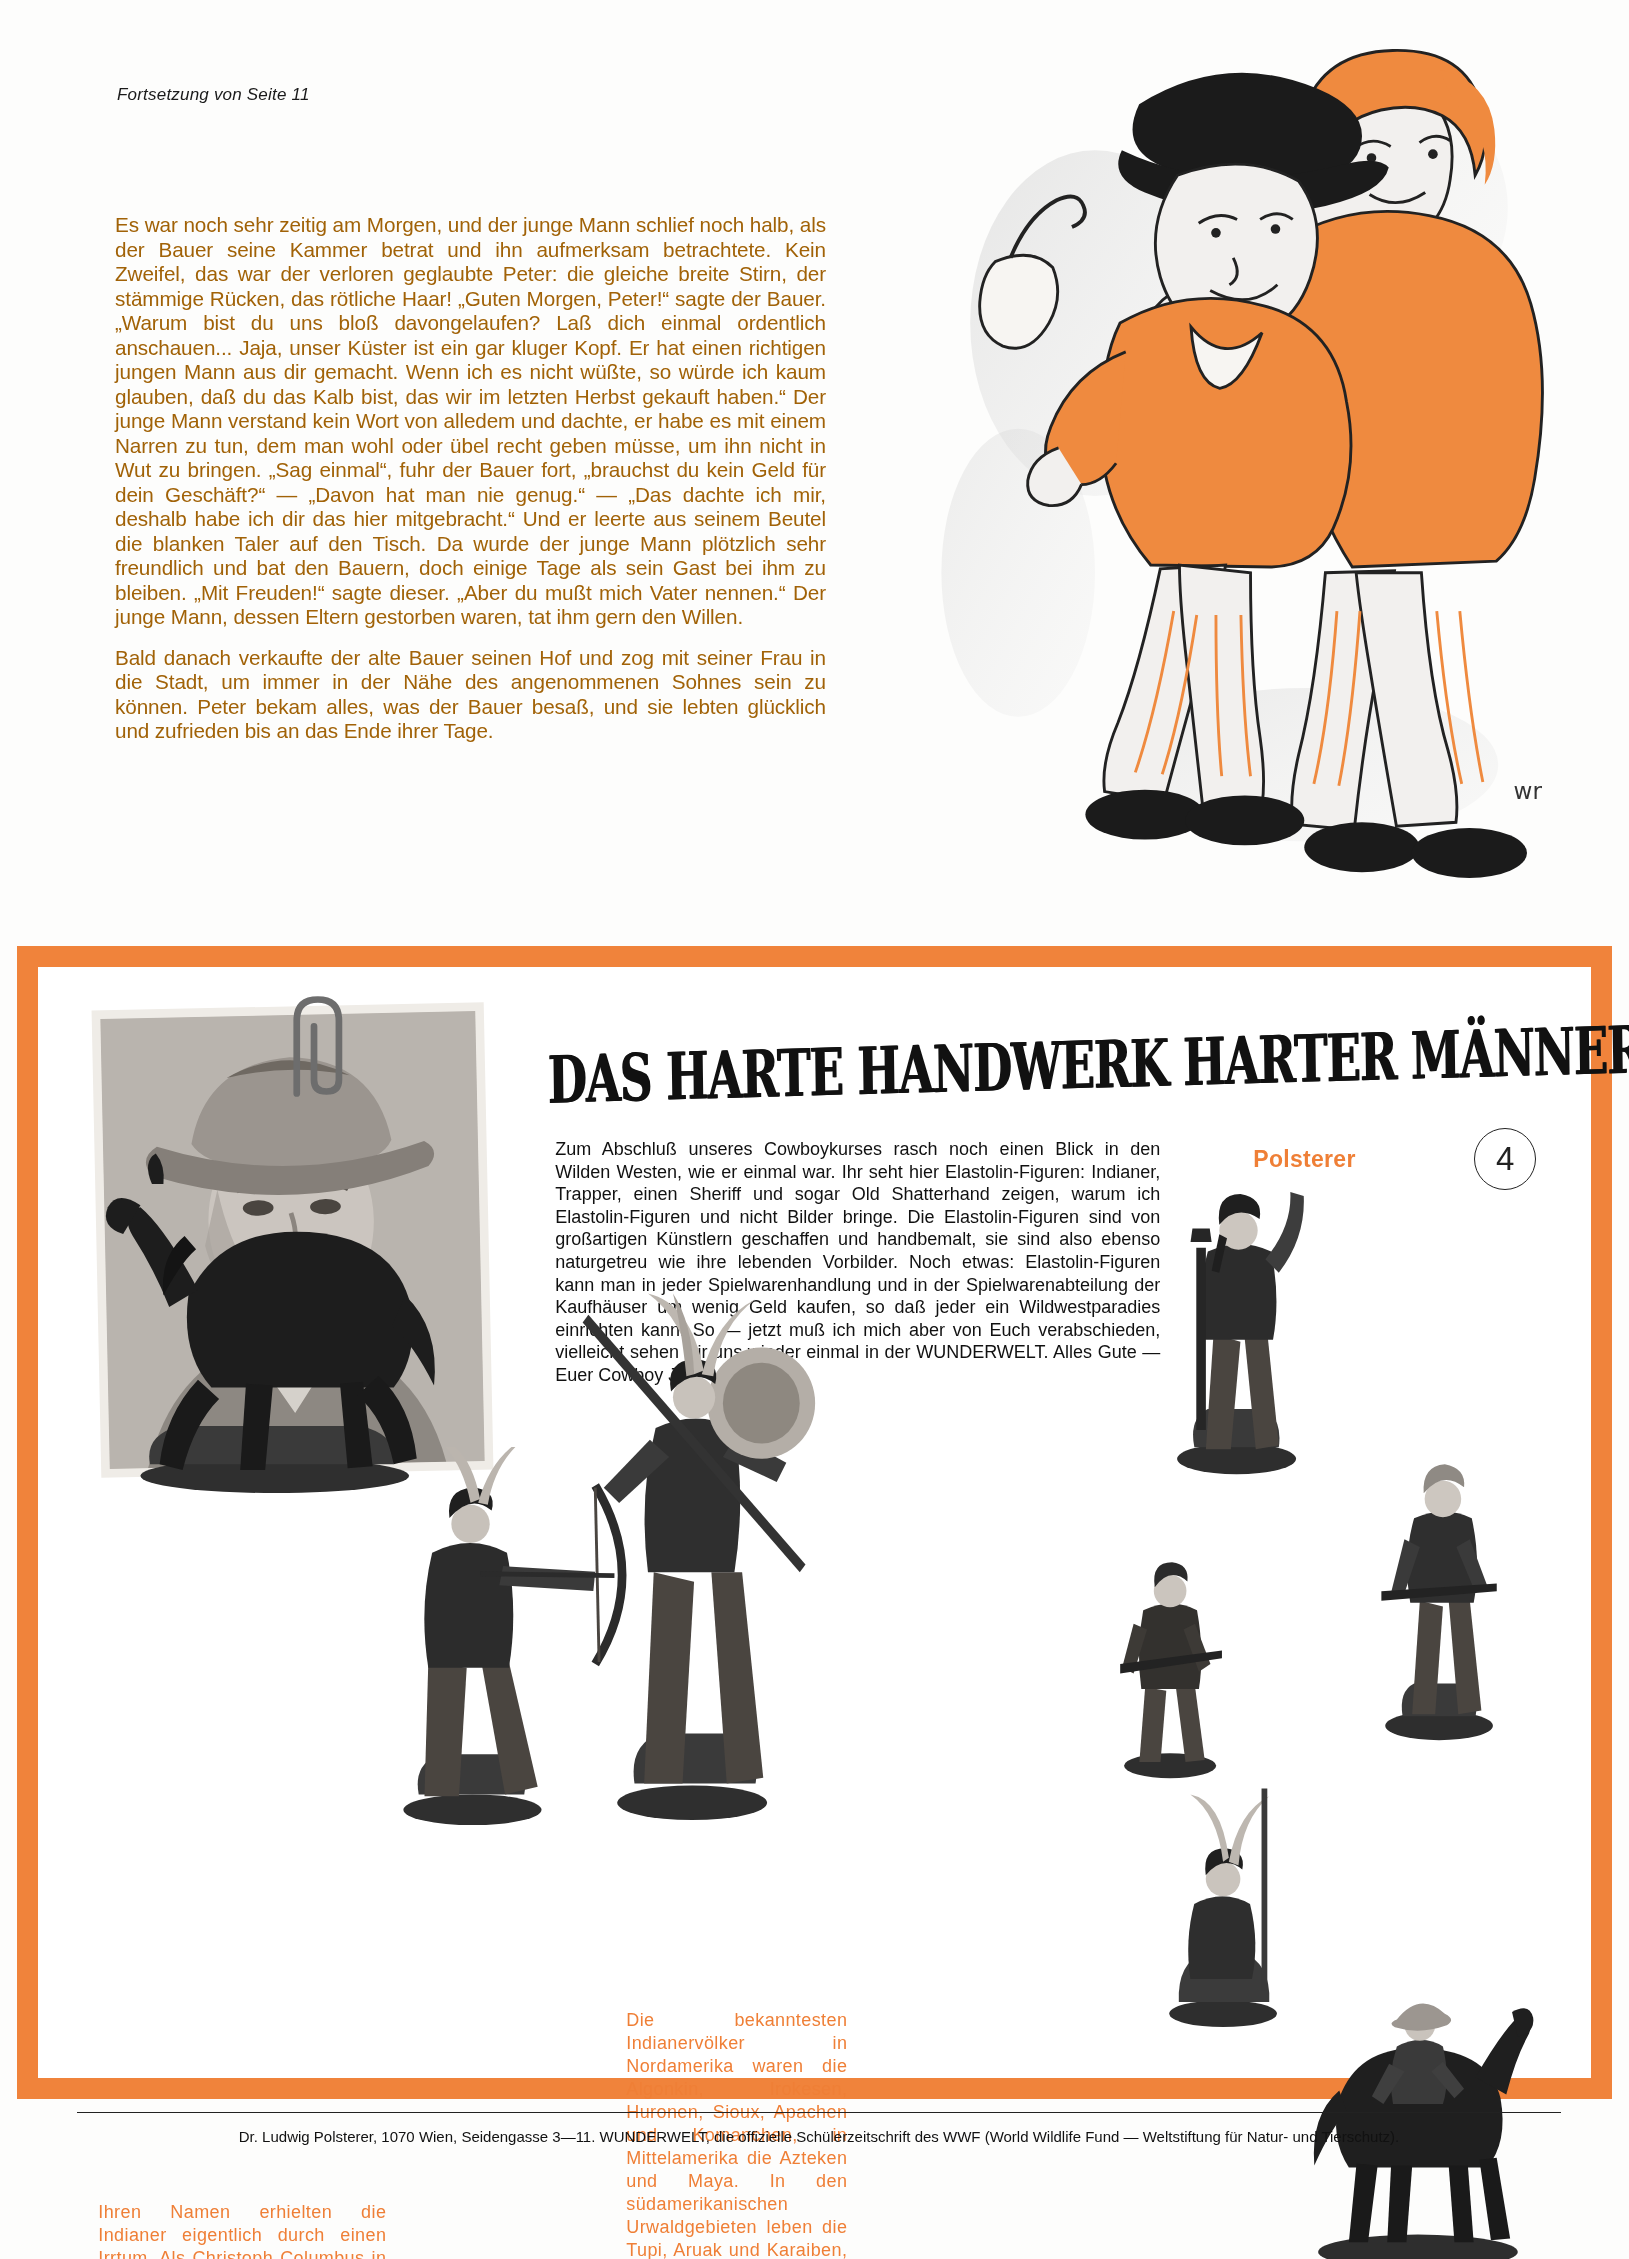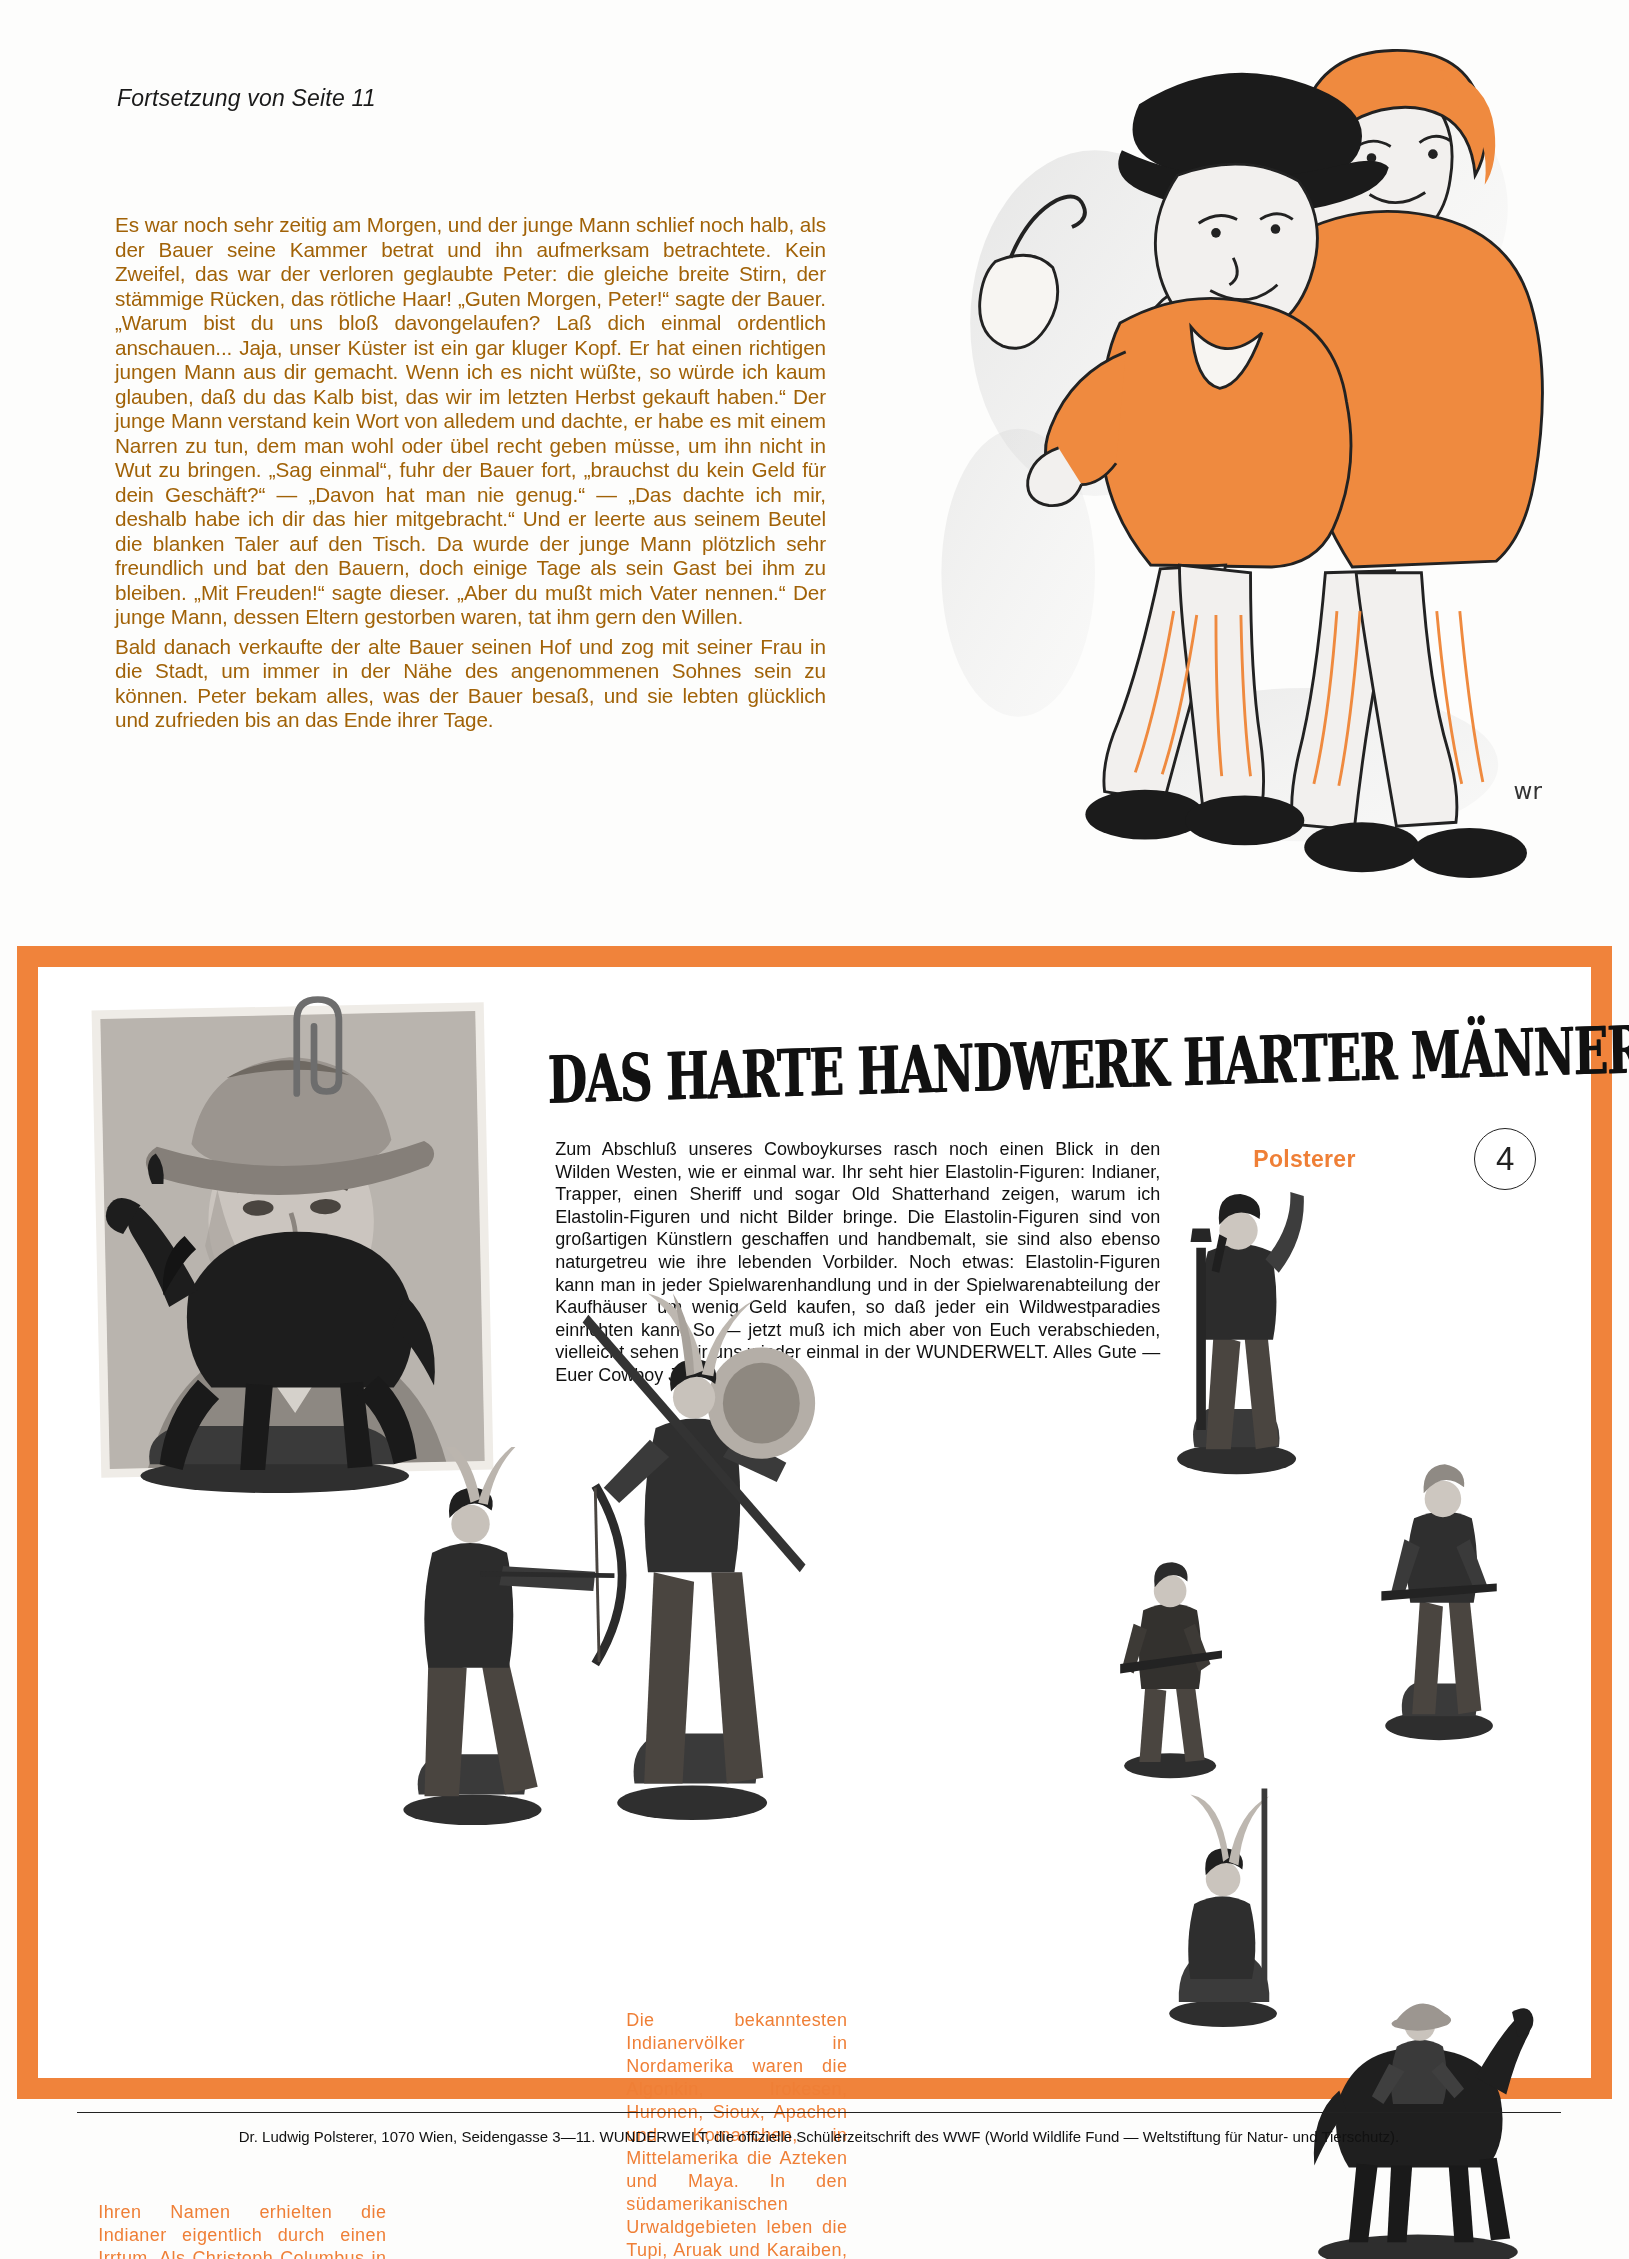--- a/index.html
+++ b/index.html
@@ -21,39 +21,39 @@
     position: absolute;
     inset: 0;
     background: #fdfdfc;
   }
 
   #continuation-note {
     position: absolute;
     left: 117px;
     top: 85px;
     font-style: italic;
-    font-size: 23px;
+    font-size: 17px;
     letter-spacing: 0.2px;
     color: #1a1a1a;
   }
 
   #story-text {
     position: absolute;
     left: 115px;
     top: 213px;
     width: 711px;
     font-weight: normal;
     font-size: 20.7px;
     line-height: 24.5px;
     text-align: justify;
     color: #a16207;
     letter-spacing: -0.1px;
   }
   #story-text p { margin: 0; }
-  #story-text p + p { margin-top: 5px; }
+  #story-text p + p { margin-top: 16px; }
 
   
   #illustration {
     position: absolute;
     left: 903px;
     top: 35px;
     width: 672px;
     height: 893px;
   }
   #illustration svg { display: block; }

